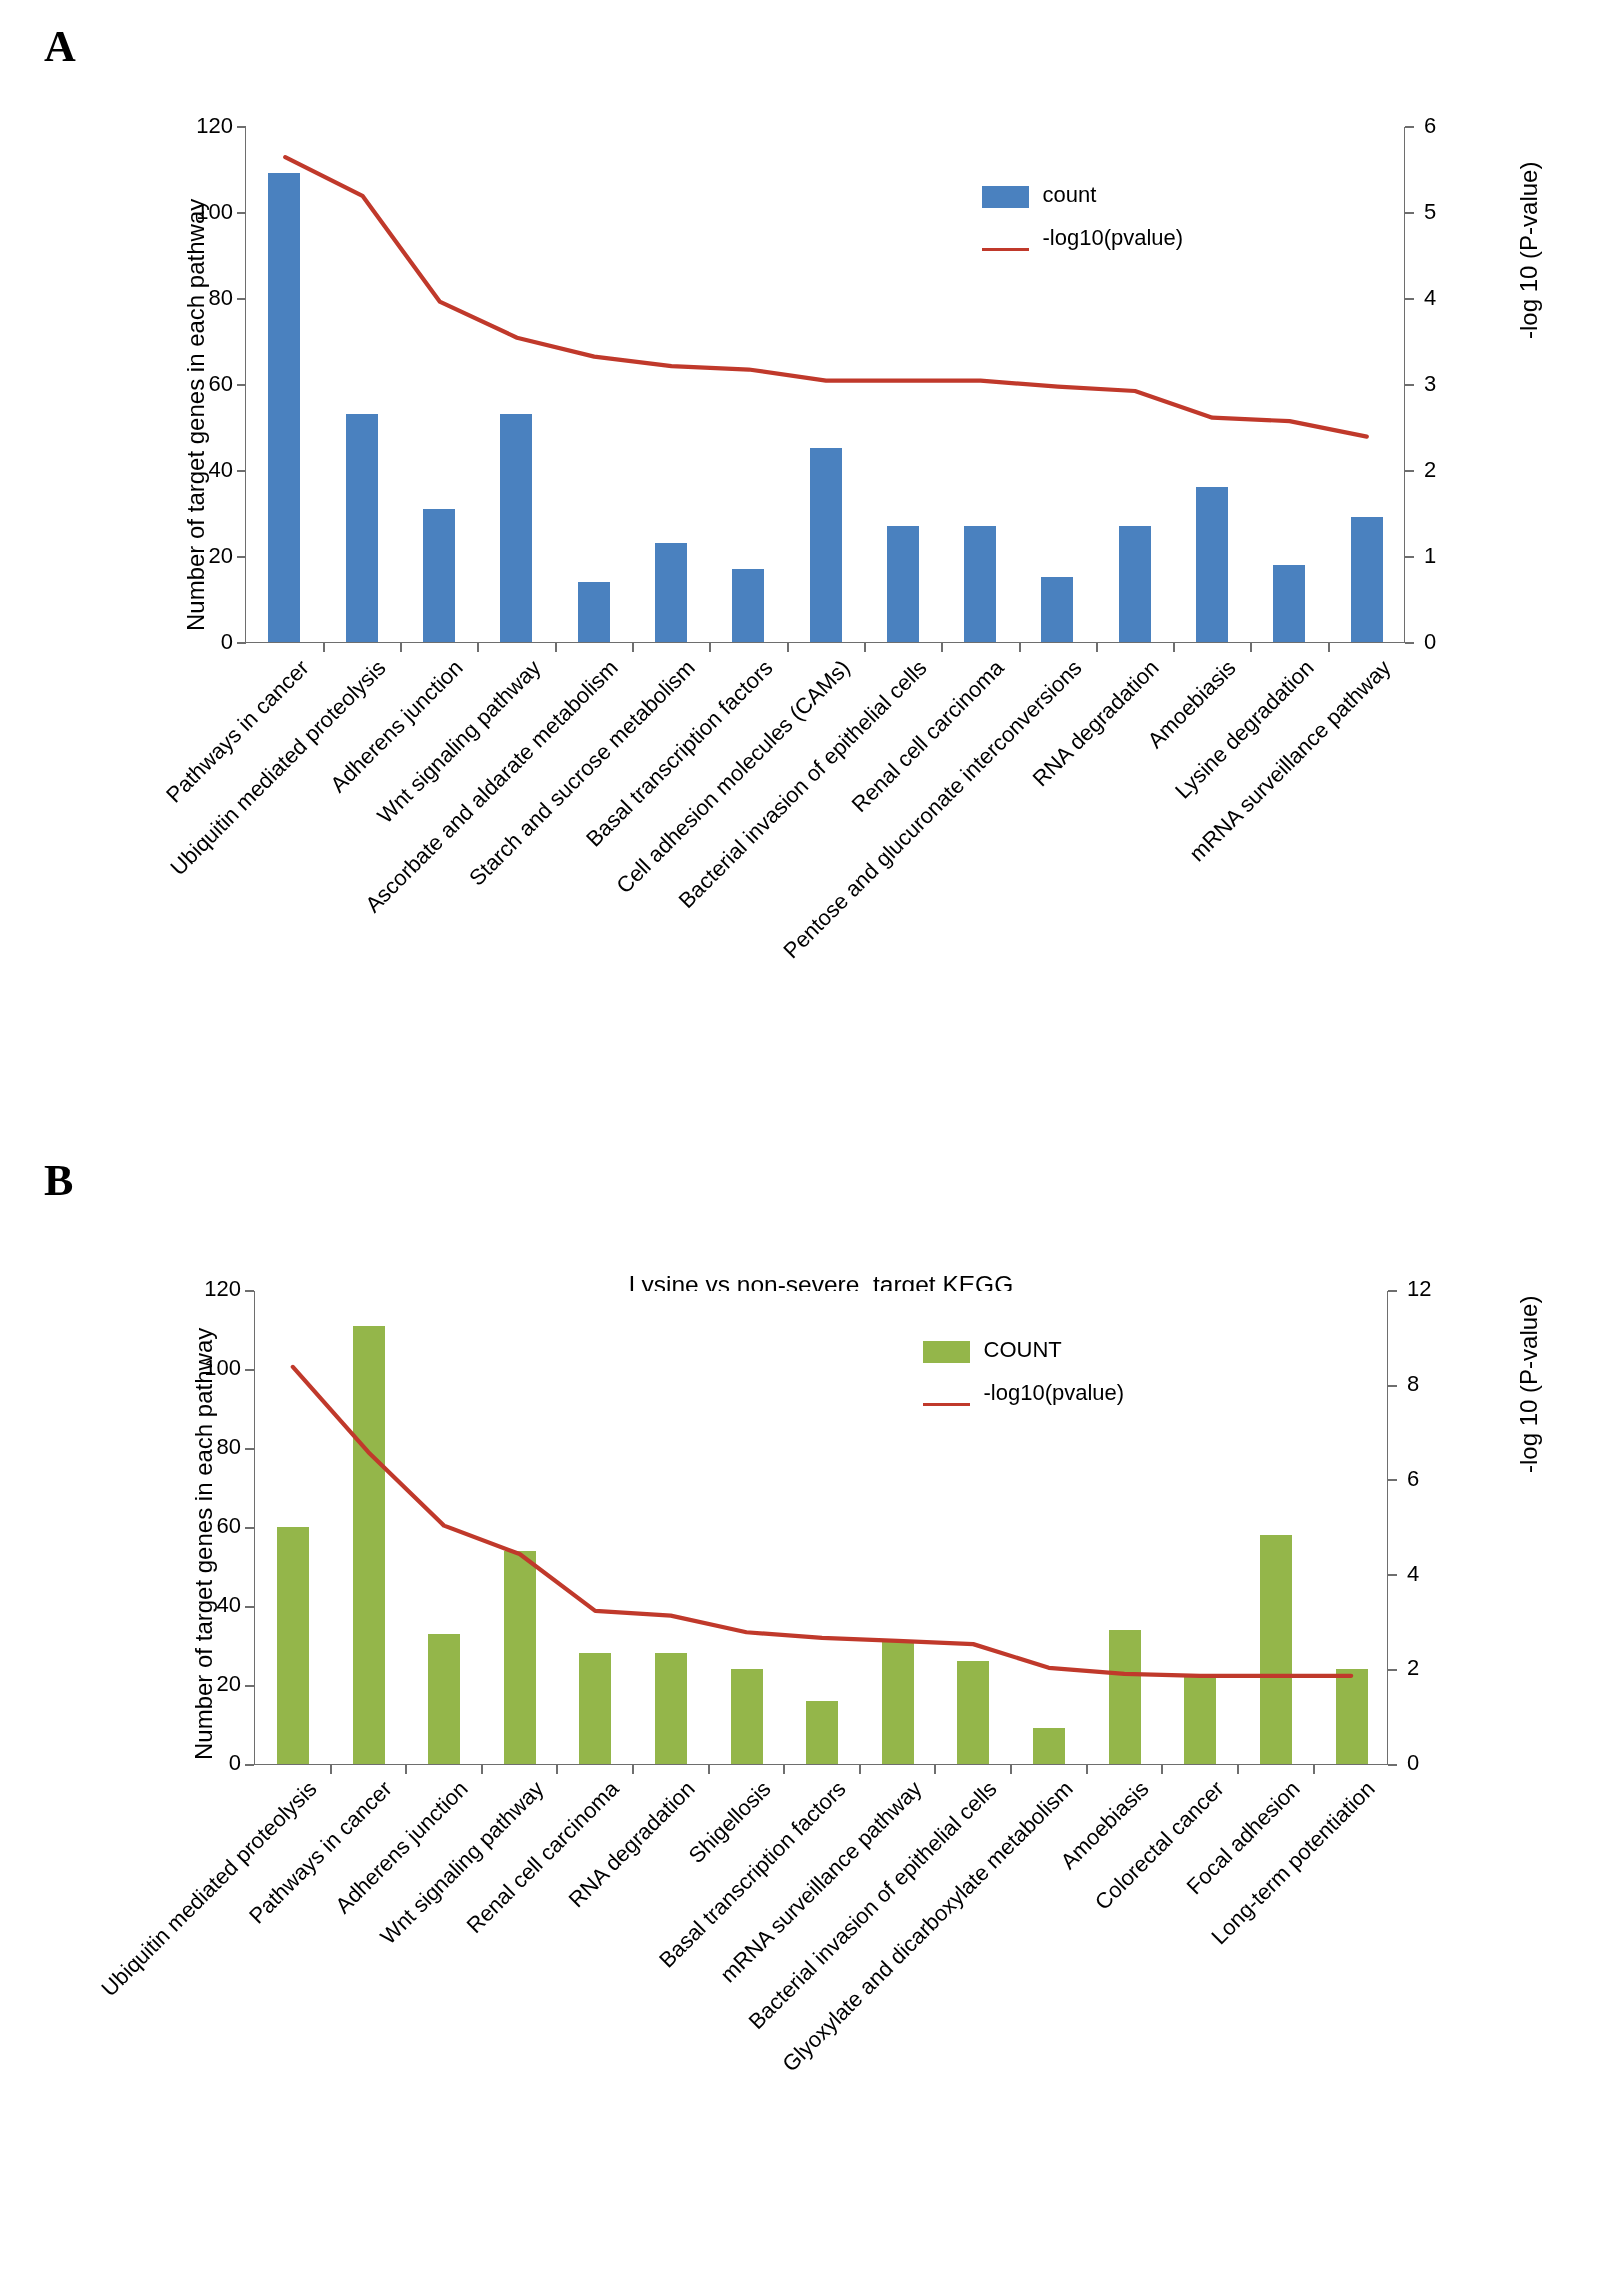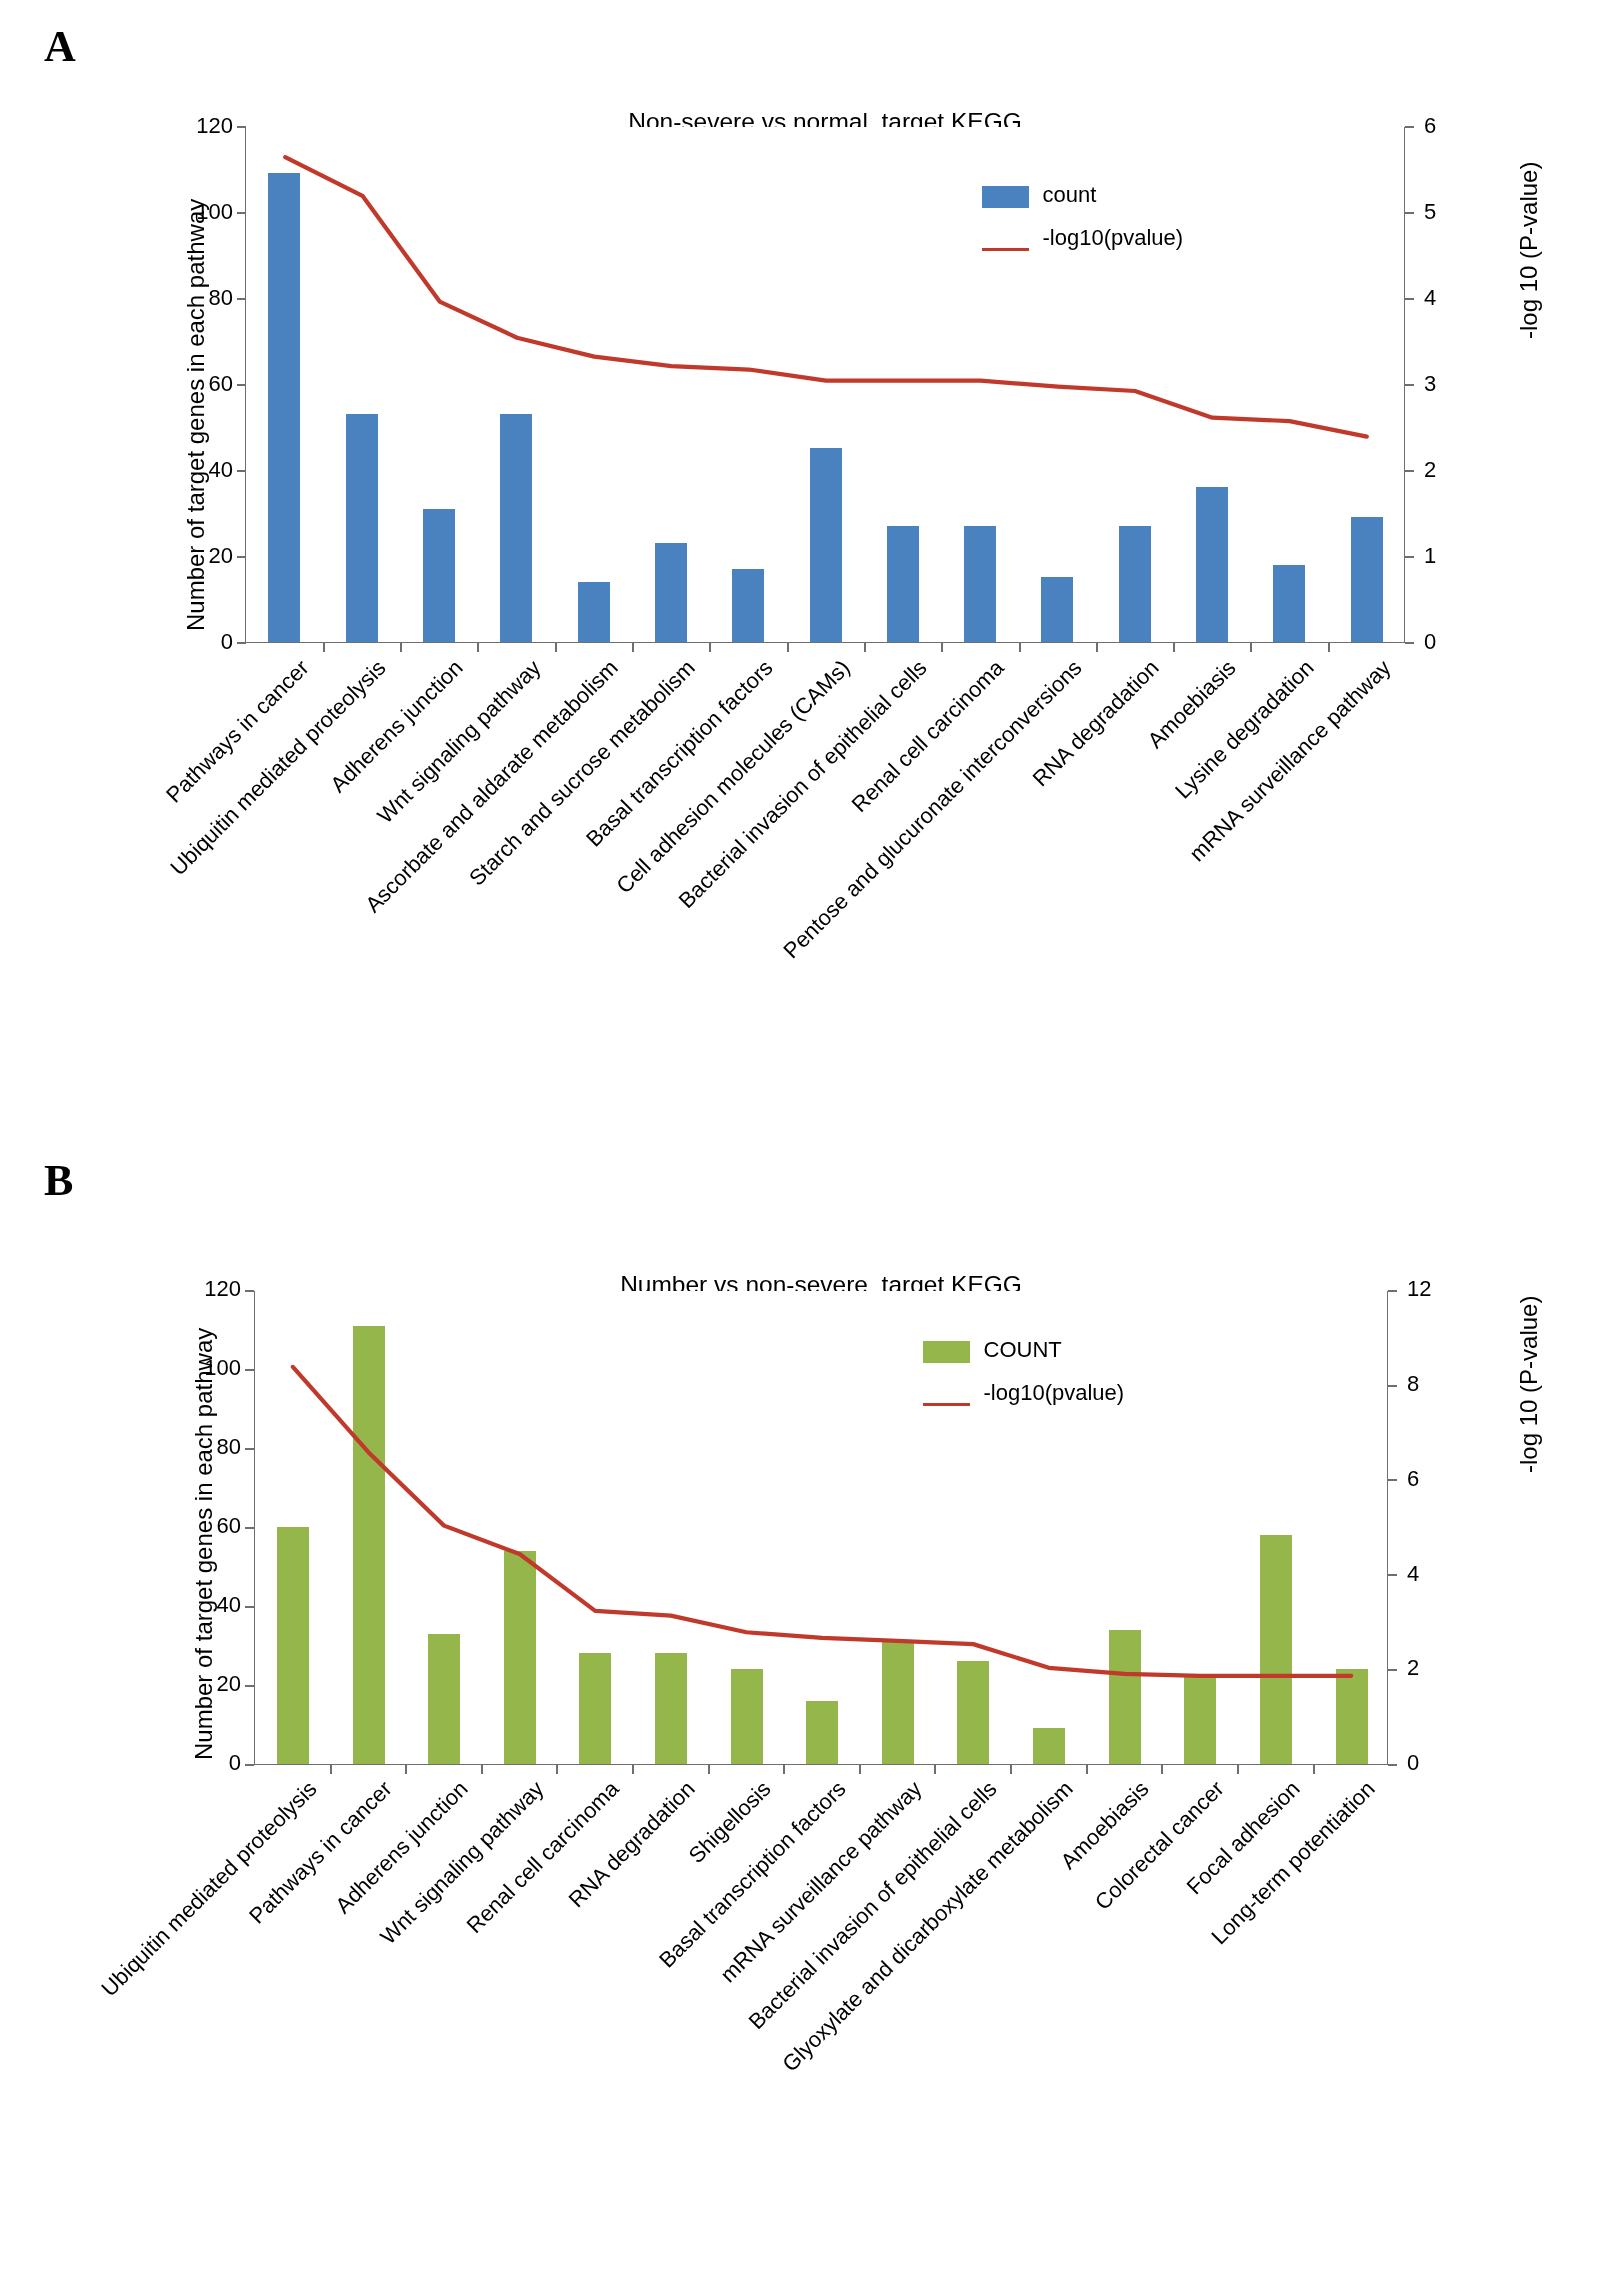--- a/index.html
+++ b/index.html
@@ -127,21 +127,20 @@
     transform: rotate(-45deg);
     transform-origin: 100% 0%;
     text-align: right;
   }
 </style>
 </head>
 <body>
 
 <div class="panel" id="panel-a">
   <div class="panel-letter">A</div>
-  <div class="chart-title" id="title-a" style="left: 245px; top: 108px; width: 1160px;">Non-severe vs normal_target KEGG</div>
   <div class="plot" id="plot-a" style="left: 245px; top: 127px; width: 1160px; height: 516px;">
     <div class="plot-inner" id="plot-a-inner">
         <div class="bar bar-a" style="left: 22.4px; width: 32px; height: 469px;"></div>
         <div class="bar bar-a" style="left: 100px; width: 32px; height: 228px;"></div>
         <div class="bar bar-a" style="left: 177px; width: 32px; height: 133px;"></div>
         <div class="bar bar-a" style="left: 254px; width: 32px; height: 228px;"></div>
         <div class="bar bar-a" style="left: 332px; width: 32px; height: 60px;"></div>
         <div class="bar bar-a" style="left: 409px; width: 32px; height: 99px;"></div>
         <div class="bar bar-a" style="left: 486px; width: 32px; height: 73px;"></div>
         <div class="bar bar-a" style="left: 564px; width: 32px; height: 194px;"></div>
@@ -225,21 +224,21 @@
     <div class="tick-mark" style="width: 1.7px; height: 8.5px; left: 941px; top: 643px;"></div>
     <div class="tick-mark" style="width: 1.7px; height: 8.5px; left: 1019px; top: 643px;"></div>
     <div class="tick-mark" style="width: 1.7px; height: 8.5px; left: 1096px; top: 643px;"></div>
     <div class="tick-mark" style="width: 1.7px; height: 8.5px; left: 1173px; top: 643px;"></div>
     <div class="tick-mark" style="width: 1.7px; height: 8.5px; left: 1250px; top: 643px;"></div>
     <div class="tick-mark" style="width: 1.7px; height: 8.5px; left: 1328px; top: 643px;"></div>
   </div>
 
 <div class="panel" id="panel-b">
   <div class="panel-letter">B</div>
-  <div class="chart-title" id="title-b" style="left: 254px; top: 137px; width: 1134px;">Number vs non-severe_target KEGG</div>
+  <div class="chart-title" id="title-b" style="left: 254px; top: 137px; width: 1134px;">Lysine vs non-severe_target KEGG</div>
   <div class="plot" id="plot-b" style="left: 254px; top: 157px; width: 1134px; height: 474px;">
     <div class="plot-inner" id="plot-b-inner">
         <div class="bar bar-b" style="left: 22px; width: 32px; height: 237px;"></div>
         <div class="bar bar-b" style="left: 98px; width: 32px; height: 438px;"></div>
         <div class="bar bar-b" style="left: 173px; width: 32px; height: 130px;"></div>
         <div class="bar bar-b" style="left: 249px; width: 32px; height: 213px;"></div>
         <div class="bar bar-b" style="left: 324px; width: 32px; height: 111px;"></div>
         <div class="bar bar-b" style="left: 400px; width: 32px; height: 111px;"></div>
         <div class="bar bar-b" style="left: 476px; width: 32px; height: 95px;"></div>
         <div class="bar bar-b" style="left: 551px; width: 32px; height: 63px;"></div>

